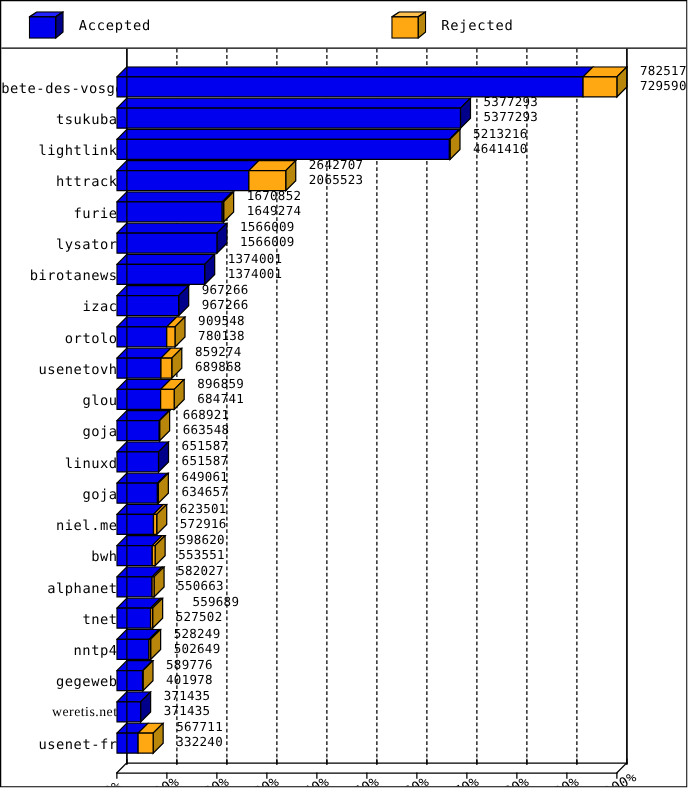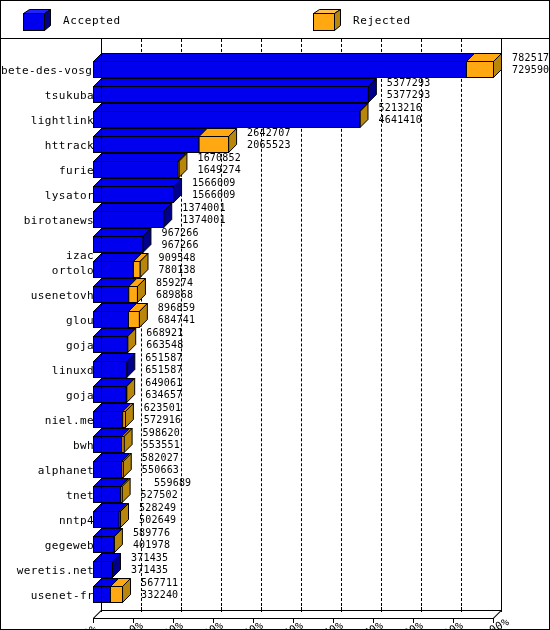--- a/index.html
+++ b/index.html
@@ -144,21 +144,21 @@
         <div class="ylabel" style="top: 169px;">birotanews</div>
         <div style="position: absolute; left: 92px; top: 164px;">
           <svg width="81" height="26" viewBox="0 0 81 26" style="display:block">
             <polygon points="0.5,8.5 8.5,0.5 78.73494697239805,0.5 70.73494697239805,8.5" fill="#0000ee" stroke="#000" stroke-width="1"></polygon>
             <polygon points="70.73494697239805,8.5 78.73494697239805,0.5 78.73494697239805,16.5 70.73494697239805,24.5" fill="#00008b" stroke="#000" stroke-width="1"></polygon>
             <rect x="0.5" y="8.5" width="70.23494697239805" height="16" fill="#0000ee" stroke="#000" stroke-width="1"></rect>
           </svg>
         </div>
         <div class="valbox" style="left: 181.235px; top: 163px;">1374001</div>
         <div class="valbox" style="left: 181.235px; top: 175px;">1374001</div>
-        <div class="ylabel" style="top: 204px;">izac</div>
+        <div class="ylabel" style="top: 194px;">izac</div>
         <div style="position: absolute; left: 92px; top: 189px;">
           <svg width="60" height="26" viewBox="0 0 60 26" style="display:block">
             <polygon points="0.5,8.5 8.5,0.5 57.94383316911965,0.5 49.94383316911965,8.5" fill="#0000ee" stroke="#000" stroke-width="1"></polygon>
             <polygon points="49.94383316911965,8.5 57.94383316911965,0.5 57.94383316911965,16.5 49.94383316911965,24.5" fill="#00008b" stroke="#000" stroke-width="1"></polygon>
             <rect x="0.5" y="8.5" width="49.44383316911965" height="16" fill="#0000ee" stroke="#000" stroke-width="1"></rect>
           </svg>
         </div>
         <div class="valbox" style="left: 160.444px; top: 188px;">967266</div>
         <div class="valbox" style="left: 160.444px; top: 200px;">967266</div>
         <div class="ylabel" style="top: 219px;">ortolo</div>
@@ -296,21 +296,21 @@
           <svg width="31" height="26" viewBox="0 0 31 26" style="display:block">
             <polygon points="0.5,8.5 8.5,0.5 29.047949757002083,0.5 21.047949757002083,8.5" fill="#0000ee" stroke="#000" stroke-width="1"></polygon>
             <polygon points="21.047949757002083,8.5 29.047949757002083,0.5 29.386089375694073,0.5 21.386089375694073,8.5" fill="#ffa812" stroke="#000" stroke-width="1"></polygon>
             <polygon points="21.386089375694073,8.5 29.386089375694073,0.5 29.386089375694073,16.5 21.386089375694073,24.5" fill="#b8860b" stroke="#000" stroke-width="1"></polygon>
             <rect x="0.5" y="8.5" width="20.547949757002083" height="16" fill="#0000ee" stroke="#000" stroke-width="1"></rect>
             <rect x="21.047949757002083" y="8.5" width="0.33813961869199005" height="16" fill="#ffa812" stroke="#000" stroke-width="1"></rect>
           </svg>
         </div>
         <div class="valbox" style="left: 131.886px; top: 488px;">589776</div>
         <div class="valbox" style="left: 131.886px; top: 500px;">401978</div>
-        <div class="ylabel" style="top: 519px;">weretis.net</div>
+        <div class="ylabel" style="top: 519px; font-family: Liberation Serif, serif;">weretis.net</div>
         <div style="position: absolute; left: 92px; top: 514px;">
           <svg width="29" height="26" viewBox="0 0 29 26" style="display:block">
             <polygon points="0.5,8.5 8.5,0.5 27.486680161581155,0.5 19.486680161581155,8.5" fill="#0000ee" stroke="#000" stroke-width="1"></polygon>
             <polygon points="19.486680161581155,8.5 27.486680161581155,0.5 27.486680161581155,16.5 19.486680161581155,24.5" fill="#00008b" stroke="#000" stroke-width="1"></polygon>
             <rect x="0.5" y="8.5" width="18.986680161581155" height="16" fill="#0000ee" stroke="#000" stroke-width="1"></rect>
           </svg>
         </div>
         <div class="valbox" style="left: 129.987px; top: 513px;">371435</div>
         <div class="valbox" style="left: 129.987px; top: 525px;">371435</div>
         <div class="ylabel" style="top: 544px;">usenet-fr</div>

